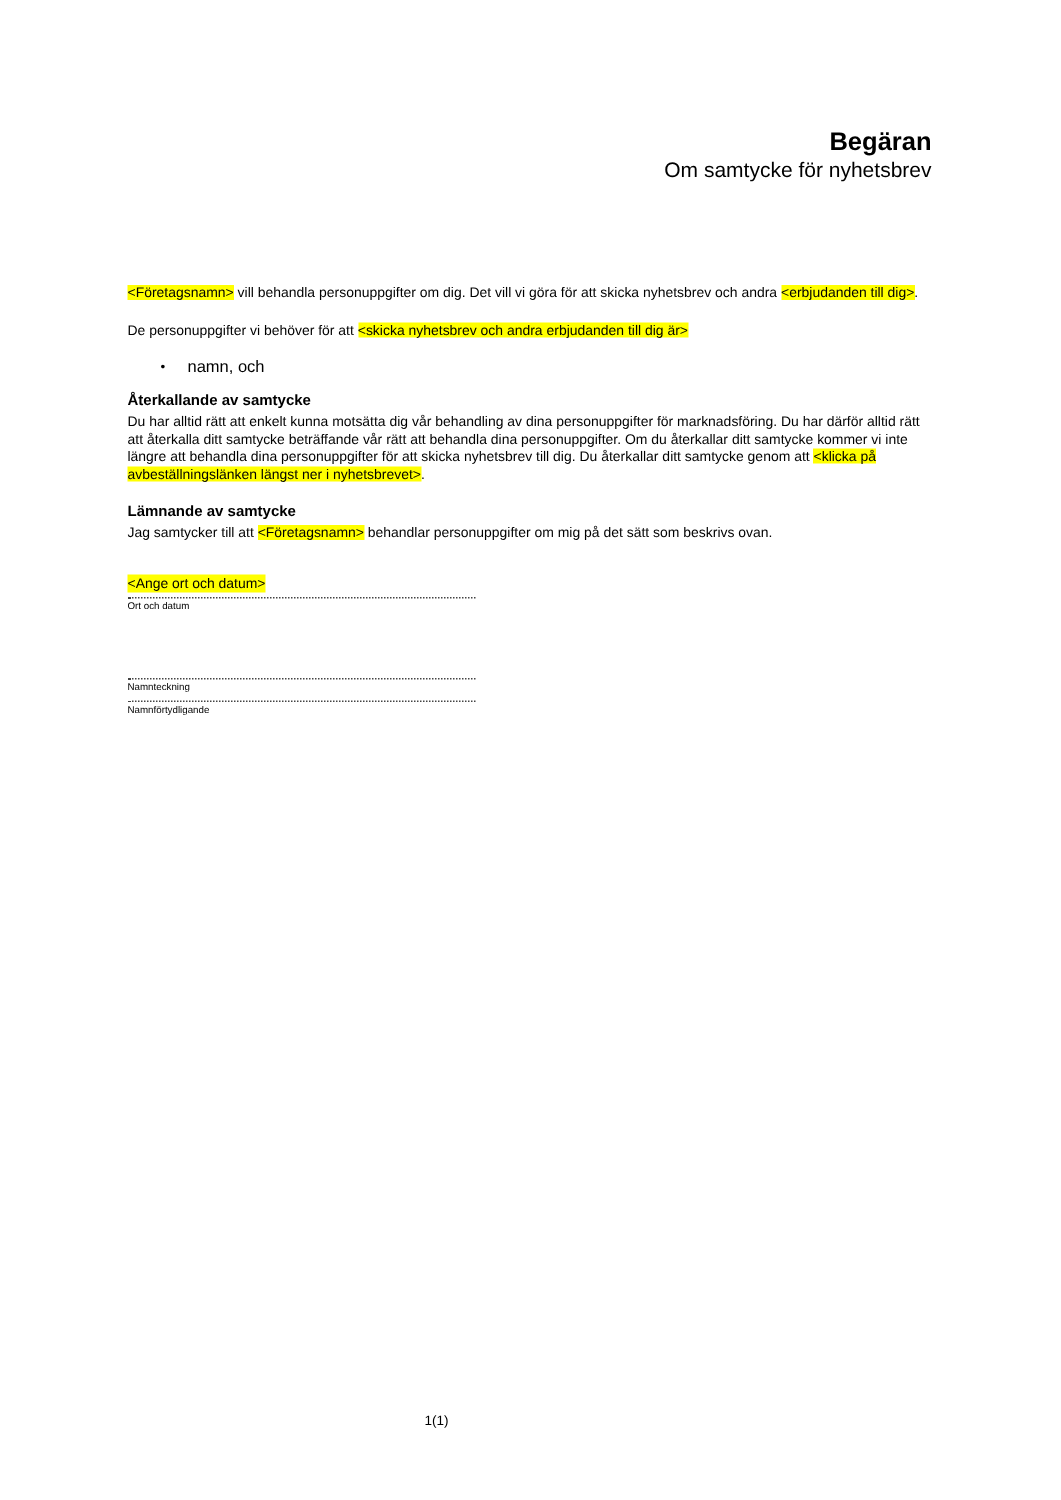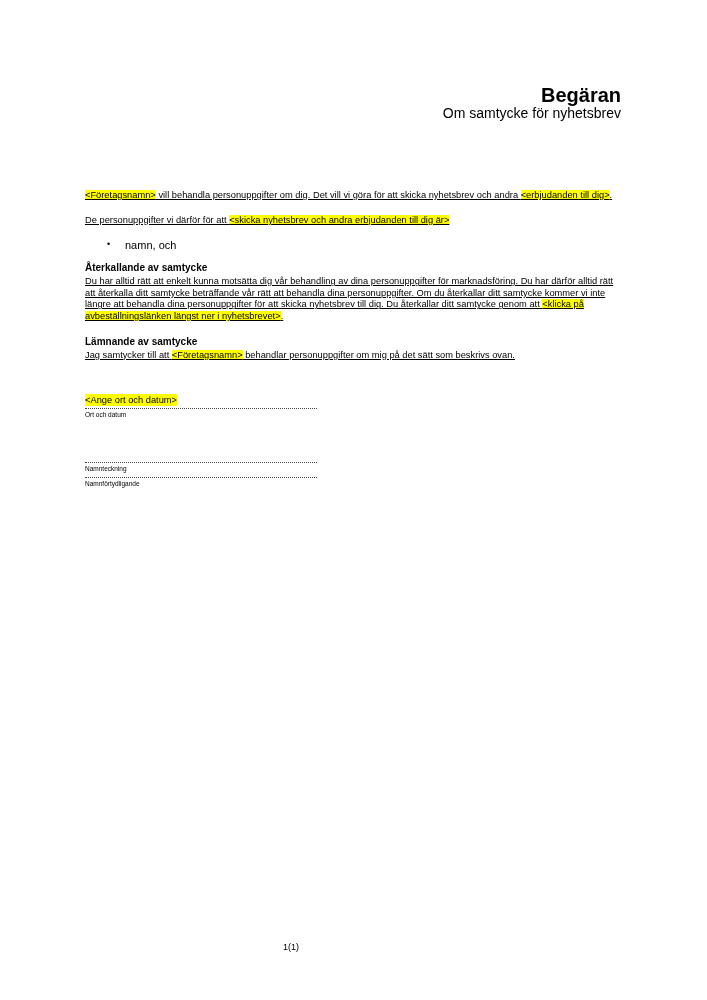--- a/index.html
+++ b/index.html
@@ -24,21 +24,21 @@
   }
   
   .doc-header {
     position: absolute;
     top: 86px;
     left: 0;
     width: 621px;
     text-align: right;
   }
   .doc-title {
-    font-size: 20px;
+    font-size: 17px;
     font-weight: bold;
     line-height: 18px;
     margin: 0;
   }
   .doc-subtitle {
     font-size: 14px;
     font-weight: normal;
     line-height: 15px;
     margin: 2px 0 0 0;
   }
@@ -47,21 +47,20 @@
     position: absolute;
     left: 85px;
     top: 190px;
     width: 532px;
   }
   p.para {
     font-size: 9.3px;
     line-height: 11.6px;
     margin: 0 0 13px 0;
     text-align: left;
-    text-decoration: underline;
   }
   .hl {
     background: #ffff00;
   }
   ul.bullets {
     margin: 0 0 10px 0;
     padding-left: 22px;
     list-style: none;
   }
   ul.bullets li {
@@ -78,21 +77,21 @@
     font-size: 9px;
   }
   h2.section {
     font-size: 10px;
     font-weight: bold;
     margin: 8px 0 2px 0;
     line-height: 12px;
   }
   
   .sig-block {
-    margin-top: 28px;
+    margin-top: 18px;
   }
   .sig-value {
     font-size: 9.3px;
     line-height: 12px;
     display: inline-block;
   }
   .dotline {
     border-bottom: 1px dotted #444;
     width: 232px;
     height: 0px;
@@ -121,21 +120,21 @@
 
   <div class="doc-header">
     <div class="doc-title">Begäran</div>
     <div class="doc-subtitle">Om samtycke för nyhetsbrev</div>
   </div>
 
   <div class="body-col">
 
     <p class="para"><span class="hl">&lt;Företagsnamn&gt;</span><span> vill behandla personuppgifter om dig. Det vill vi göra för att skicka nyhetsbrev och andra </span><span class="hl">&lt;erbjudanden till dig&gt;</span><span>.</span></p>
 
-    <p class="para"><span>De personuppgifter vi därför för att </span><span class="hl">&lt;skicka nyhetsbrev och andra erbjudanden till dig är&gt;</span></p>
+    <p class="para"><span>De personuppgifter vi behöver för att </span><span class="hl">&lt;skicka nyhetsbrev och andra erbjudanden till dig är&gt;</span></p>
 
     <ul class="bullets">
       <li>namn, och</li>
     </ul>
 
     <h2 class="section">Återkallande av samtycke</h2>
     <p class="para"><span>Du har alltid rätt att enkelt kunna motsätta dig vår behandling av dina personuppgifter för marknadsföring. Du har därför alltid rätt att återkalla ditt samtycke beträffande vår rätt att behandla dina personuppgifter. Om du återkallar ditt samtycke kommer vi inte längre att behandla dina personuppgifter för att skicka nyhetsbrev till dig. Du återkallar ditt samtycke genom att </span><span class="hl">&lt;klicka på avbeställningslänken längst ner i nyhetsbrevet&gt;</span><span>.</span></p>
 
     <h2 class="section">Lämnande av samtycke</h2>
     <p class="para"><span>Jag samtycker till att </span><span class="hl">&lt;Företagsnamn&gt;</span><span> behandlar personuppgifter om mig på det sätt som beskrivs ovan.</span></p>

